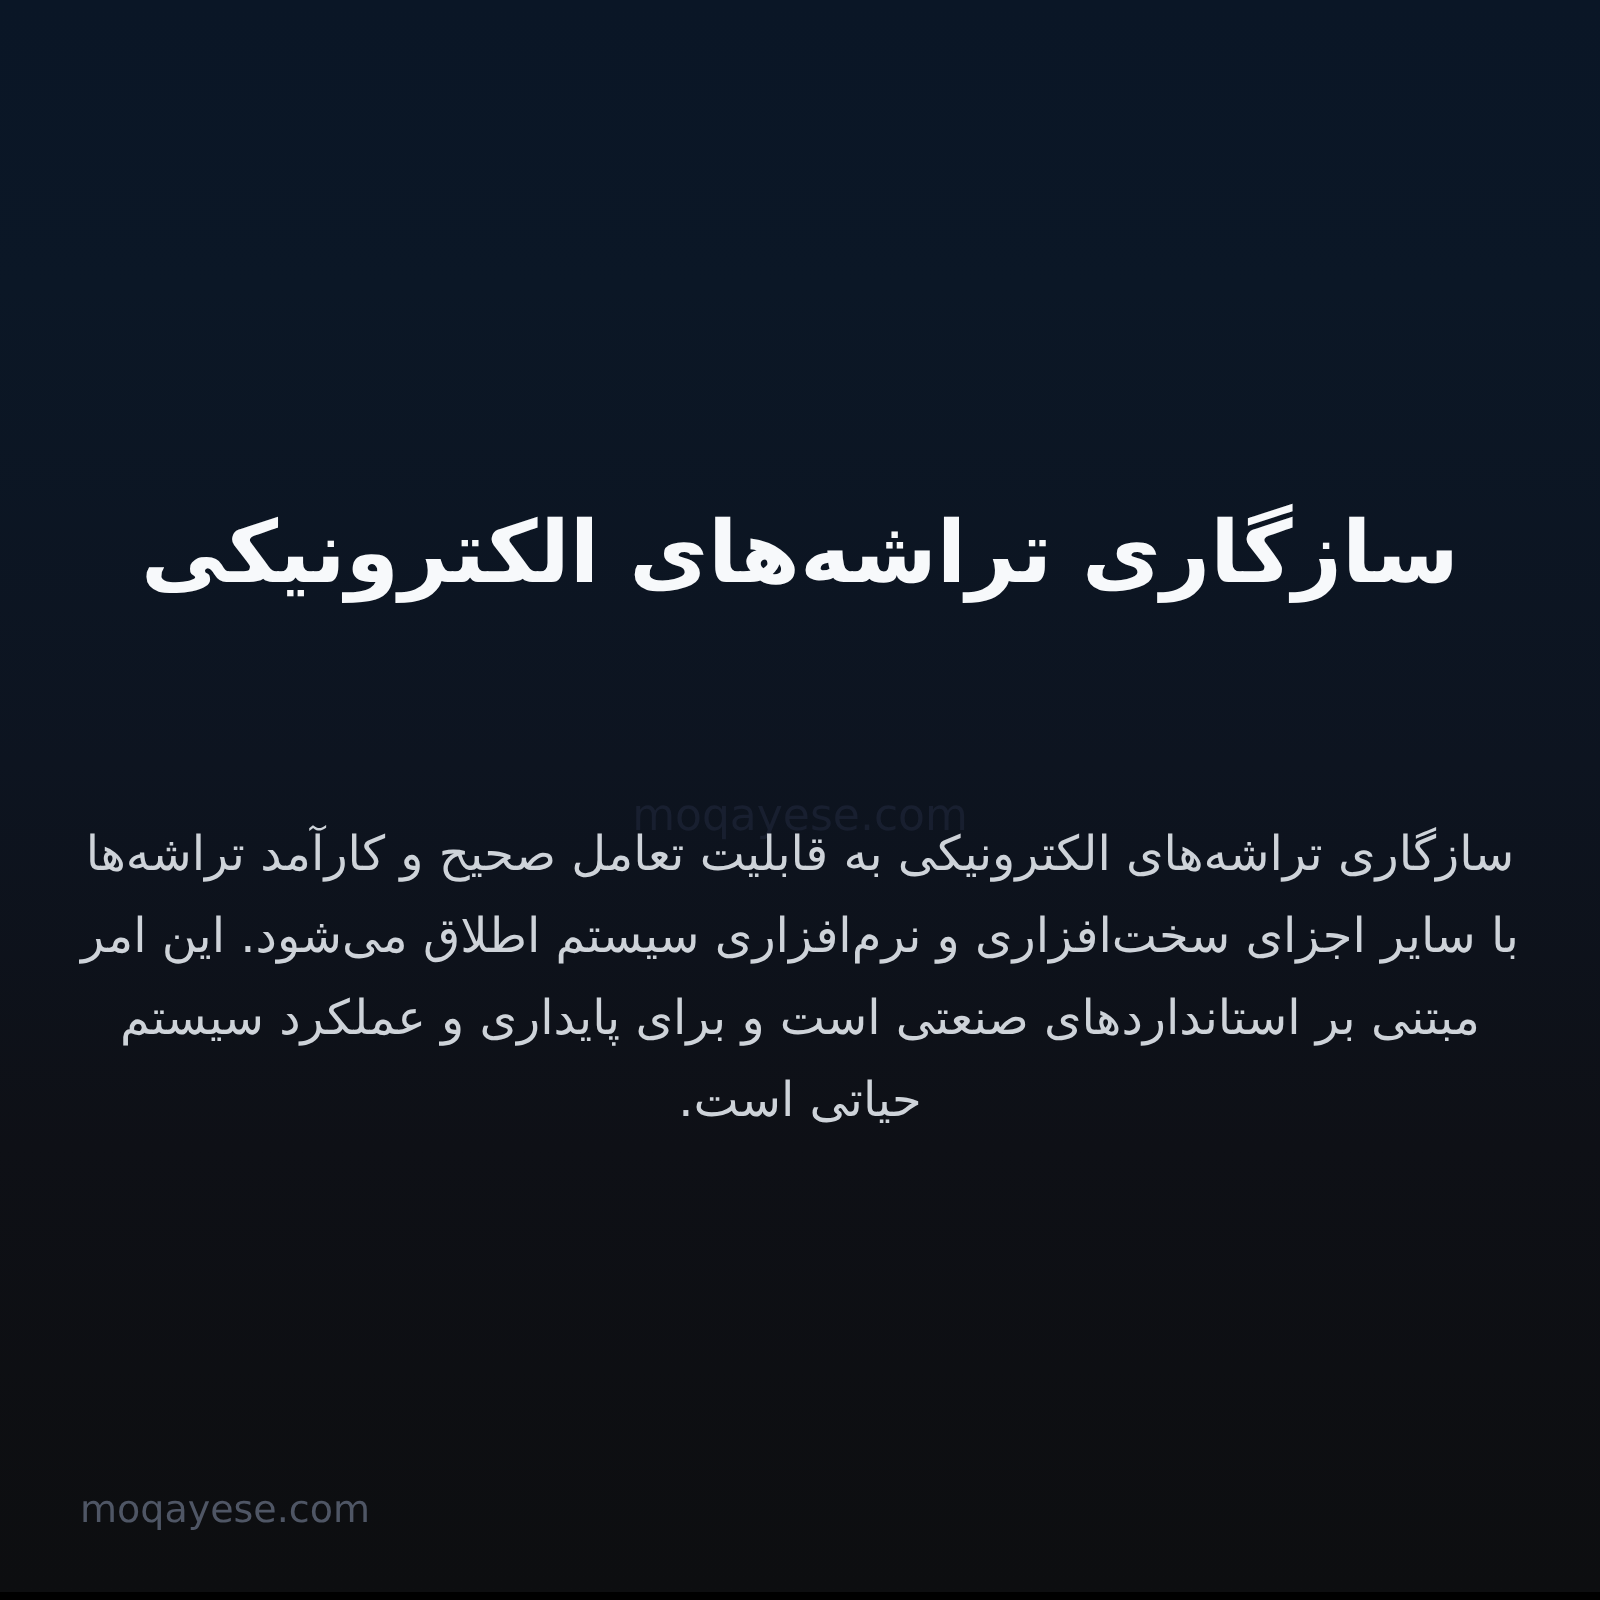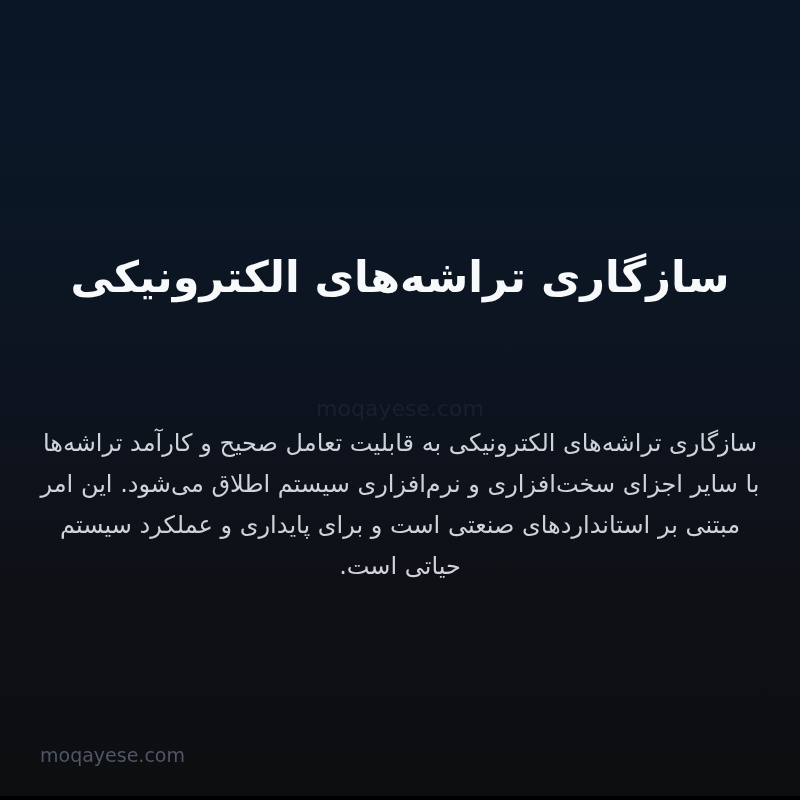--- a/index.html
+++ b/index.html
@@ -41,21 +41,21 @@
     width: 800px;
     text-align: center;
     font-size: 22px;
     font-weight: 500;
     color: #1b2233;
     opacity: 0.85;
     font-family: "DejaVu Sans", "Liberation Sans", sans-serif;
   }
   .body-block {
     position: absolute;
-    top: 423px;
+    top: 407px;
     left: 40px;
     width: 720px;
     direction: rtl;
     text-align: center;
     color: #ced3d9;
     font-size: 24px;
     font-weight: normal;
     line-height: 41px;
   }
   .watermark-bottom {

